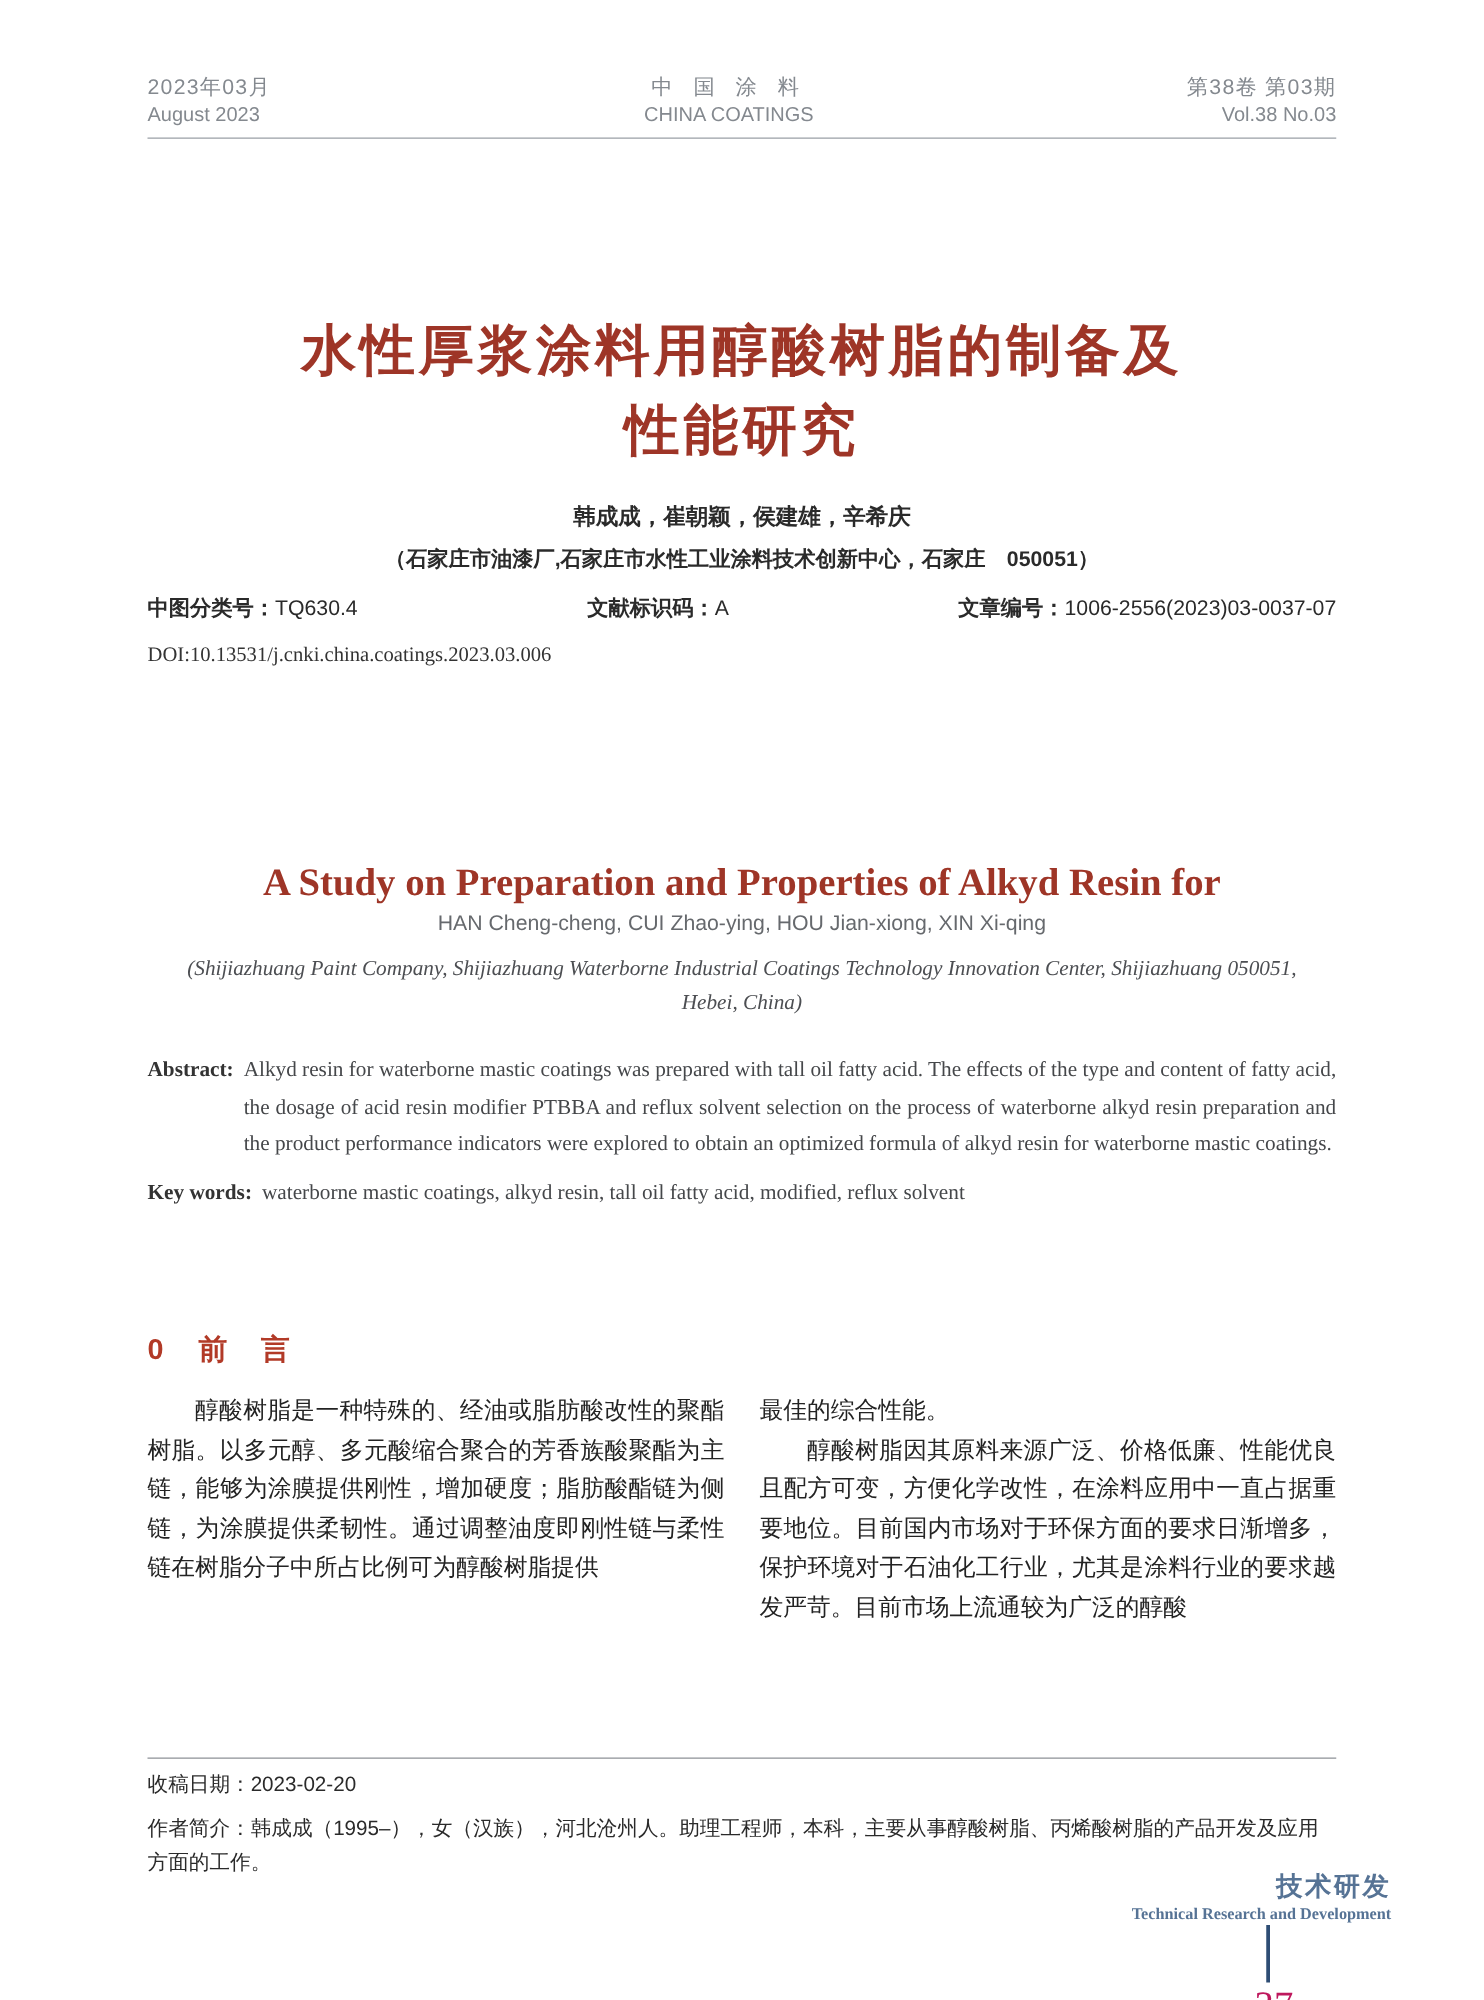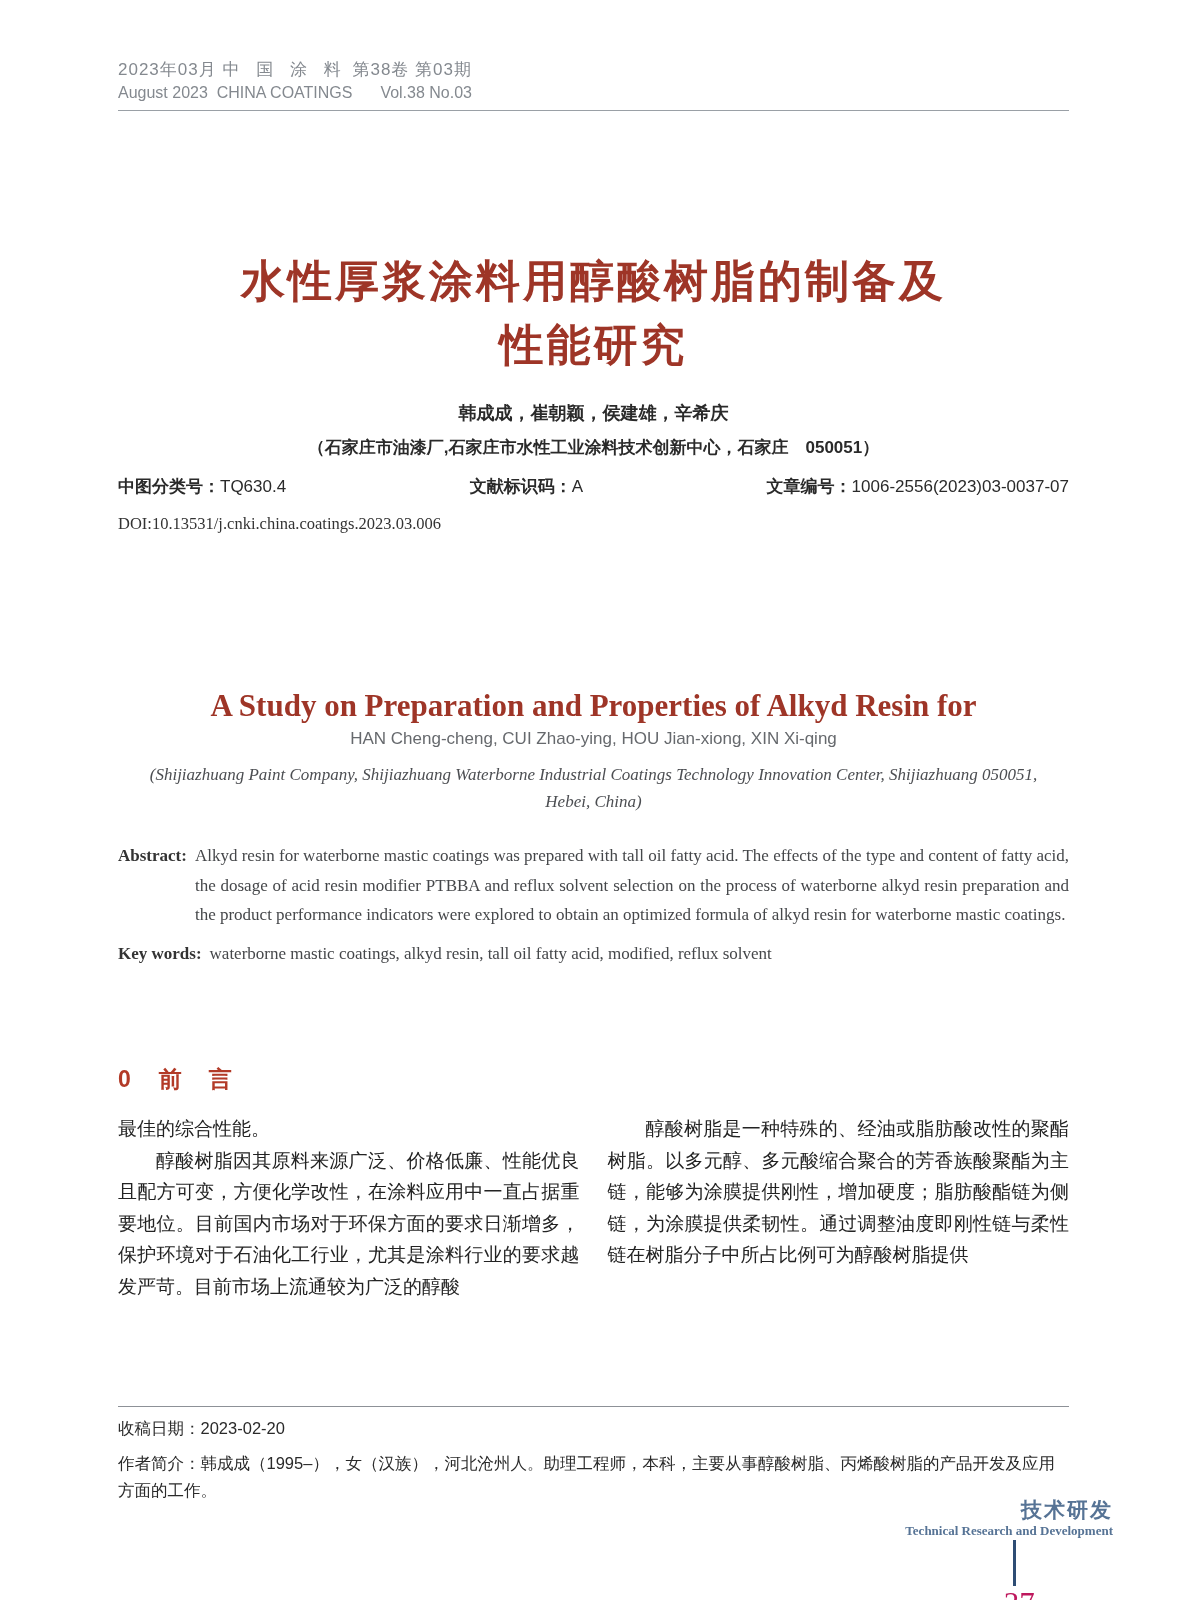--- a/index.html
+++ b/index.html
@@ -9,21 +9,21 @@
     margin:0 auto;
     background:#ffffff;
     font-family:"Liberation Sans", sans-serif;
     color:#222;
     overflow:hidden;
   }
   .content { padding:0 118px; }
 
   
   .journal-header {
-    display:flex; justify-content:flex-start; align-items:flex-end;
+    display:flex; justify-content:space-between; align-items:flex-end;
     margin-top:58px;
     color:#84898f;
   }
   .jh-col { line-height:23px; }
   .jh-col .cn { font-size:17px; letter-spacing:1px; }
   .jh-col .en { font-size:16px; }
   .jh-center { text-align:center; }
   .jh-center .cn { letter-spacing:6px; }
   .jh-right { text-align:right; }
   .header-rule { border:none; border-top:1.5px solid #9aa0a6; margin:6px 0 0 0; }
@@ -157,25 +157,25 @@
         <span class="lbl">Key words:</span>
         <span>waterborne mastic coatings, alkyd resin, tall oil fatty acid, modified, reflux solvent</span>
       </div>
     </div>
 
     <div class="section-heading">
       <span class="num">0</span><span>前　言</span>
     </div>
     <div class="columns">
       <div class="col">
+        <p class="indent">醇酸树脂是一种特殊的、经油或脂肪酸改性的聚酯树脂。以多元醇、多元酸缩合聚合的芳香族酸聚酯为主链，能够为涂膜提供刚性，增加硬度；脂肪酸酯链为侧链，为涂膜提供柔韧性。通过调整油度即刚性链与柔性链在树脂分子中所占比例可为醇酸树脂提供</p>
+      </div>
+      <div class="col">
         <p>最佳的综合性能。</p>
         <p class="indent">醇酸树脂因其原料来源广泛、价格低廉、性能优良且配方可变，方便化学改性，在涂料应用中一直占据重要地位。目前国内市场对于环保方面的要求日渐增多，保护环境对于石油化工行业，尤其是涂料行业的要求越发严苛。目前市场上流通较为广泛的醇酸</p>
-      </div>
-      <div class="col">
-        <p class="indent">醇酸树脂是一种特殊的、经油或脂肪酸改性的聚酯树脂。以多元醇、多元酸缩合聚合的芳香族酸聚酯为主链，能够为涂膜提供刚性，增加硬度；脂肪酸酯链为侧链，为涂膜提供柔韧性。通过调整油度即刚性链与柔性链在树脂分子中所占比例可为醇酸树脂提供</p>
       </div>
     </div>
   </div>
 
   <div class="footnote">
     <hr class="footnote-rule">
     <div class="fn-line">
       <span>收稿日期：</span><span>2023-02-20</span>
     </div>
     <div class="fn-line">

